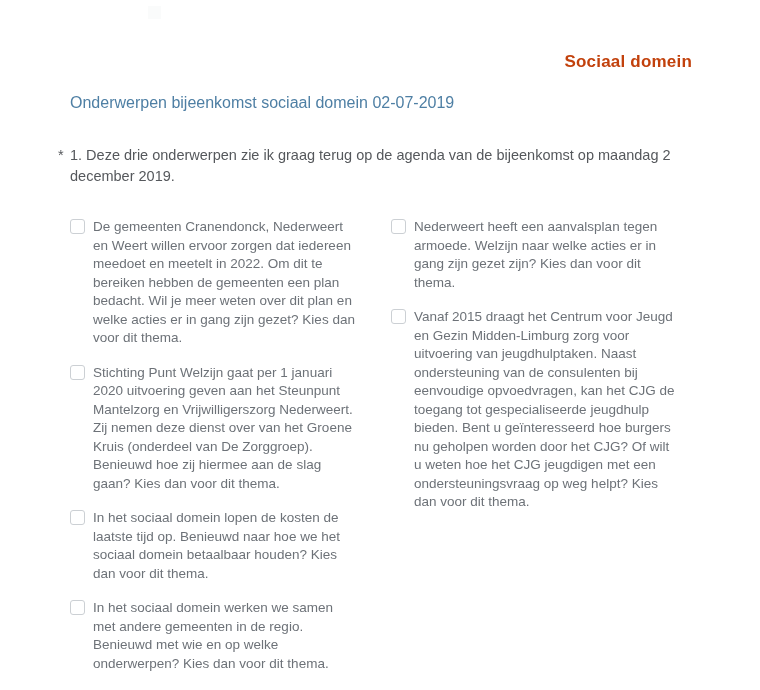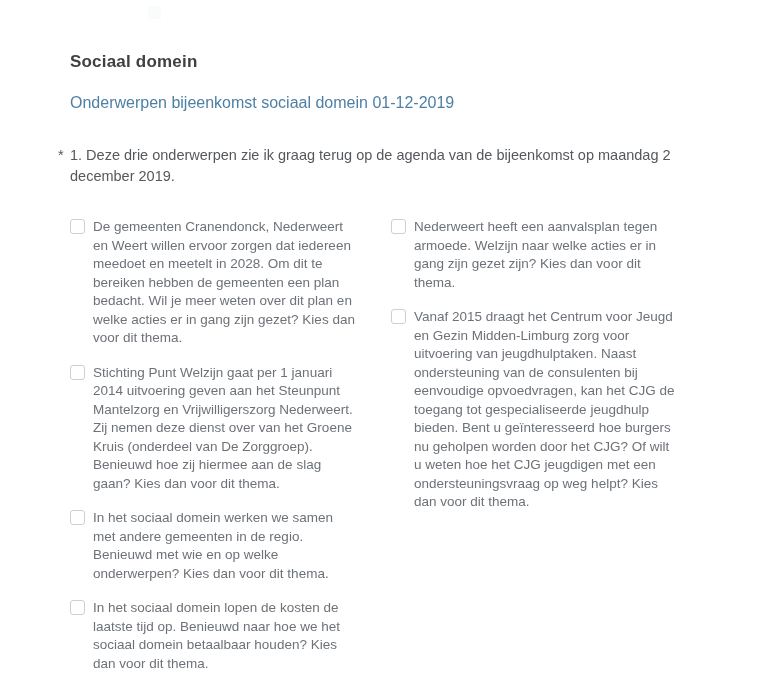--- a/index.html
+++ b/index.html
@@ -9,24 +9,25 @@
   .logo-placeholder {
     position: absolute; left: 148px; top: 6px;
     width: 13px; height: 13px; background: #fafbfb;
   }
 
   .content {
     position: absolute; left: 70px; top: 52px; width: 622px;
   }
 
   .survey-title {
-    color: #404040;
+    color: #c2410c;
     font-size: 17px;
     font-weight: bold;
     letter-spacing: 0.2px;
+    text-align: right;
   }
 
   .page-title {
     margin-top: 22px;
     color: #4e7fa4;
     font-size: 16px;
     font-weight: normal;
   }
 
   .question-heading {
@@ -74,48 +75,48 @@
 </style>
 </head>
 <body>
 
 <div class="logo-placeholder"></div>
 
 <div class="content">
 
   <h1 class="survey-title">Sociaal domein</h1>
 
-  <h2 class="page-title">Onderwerpen bijeenkomst sociaal domein 01-12-2019</h2>
+  <h2 class="page-title">Onderwerpen bijeenkomst sociaal domein 02-07-2019</h2>
 
   <div class="question-heading">
     <span class="required-asterisk">*</span>
     <span>1. Deze drie onderwerpen zie ik graag terug op de agenda van de bijeenkomst op maandag 2 december 2019.</span>
   </div>
 
   <div class="options">
     <div class="options-col">
 
       <label class="option">
         <span class="checkbox"></span>
-        <span class="option-text">De gemeenten Cranendonck, Nederweert en Weert willen ervoor zorgen dat iedereen meedoet en meetelt in 2028. Om dit te bereiken hebben de gemeenten een plan bedacht. Wil je meer weten over dit plan en welke acties er in gang zijn gezet? Kies dan voor dit thema.</span>
+        <span class="option-text">De gemeenten Cranendonck, Nederweert en Weert willen ervoor zorgen dat iedereen meedoet en meetelt in 2022. Om dit te bereiken hebben de gemeenten een plan bedacht. Wil je meer weten over dit plan en welke acties er in gang zijn gezet? Kies dan voor dit thema.</span>
       </label>
 
       <label class="option">
         <span class="checkbox"></span>
-        <span class="option-text">Stichting Punt Welzijn gaat per 1 januari 2014 uitvoering geven aan het Steunpunt Mantelzorg en Vrijwilligerszorg Nederweert. Zij nemen deze dienst over van het Groene Kruis (onderdeel van De Zorggroep). Benieuwd hoe zij hiermee aan de slag gaan? Kies dan voor dit thema.</span>
+        <span class="option-text">Stichting Punt Welzijn gaat per 1 januari 2020 uitvoering geven aan het Steunpunt Mantelzorg en Vrijwilligerszorg Nederweert. Zij nemen deze dienst over van het Groene Kruis (onderdeel van De Zorggroep). Benieuwd hoe zij hiermee aan de slag gaan? Kies dan voor dit thema.</span>
+      </label>
+
+      <label class="option">
+        <span class="checkbox"></span>
+        <span class="option-text">In het sociaal domein lopen de kosten de laatste tijd op. Benieuwd naar hoe we het sociaal domein betaalbaar houden? Kies dan voor dit thema.</span>
       </label>
 
       <label class="option">
         <span class="checkbox"></span>
         <span class="option-text">In het sociaal domein werken we samen met andere gemeenten in de regio. Benieuwd met wie en op welke onderwerpen? Kies dan voor dit thema.</span>
-      </label>
-
-      <label class="option">
-        <span class="checkbox"></span>
-        <span class="option-text">In het sociaal domein lopen de kosten de laatste tijd op. Benieuwd naar hoe we het sociaal domein betaalbaar houden? Kies dan voor dit thema.</span>
       </label>
 
     </div>
     <div class="options-col">
 
       <label class="option">
         <span class="checkbox"></span>
         <span class="option-text">Nederweert heeft een aanvalsplan tegen armoede. Welzijn naar welke acties er in gang zijn gezet zijn? Kies dan voor dit thema.</span>
       </label>
 

